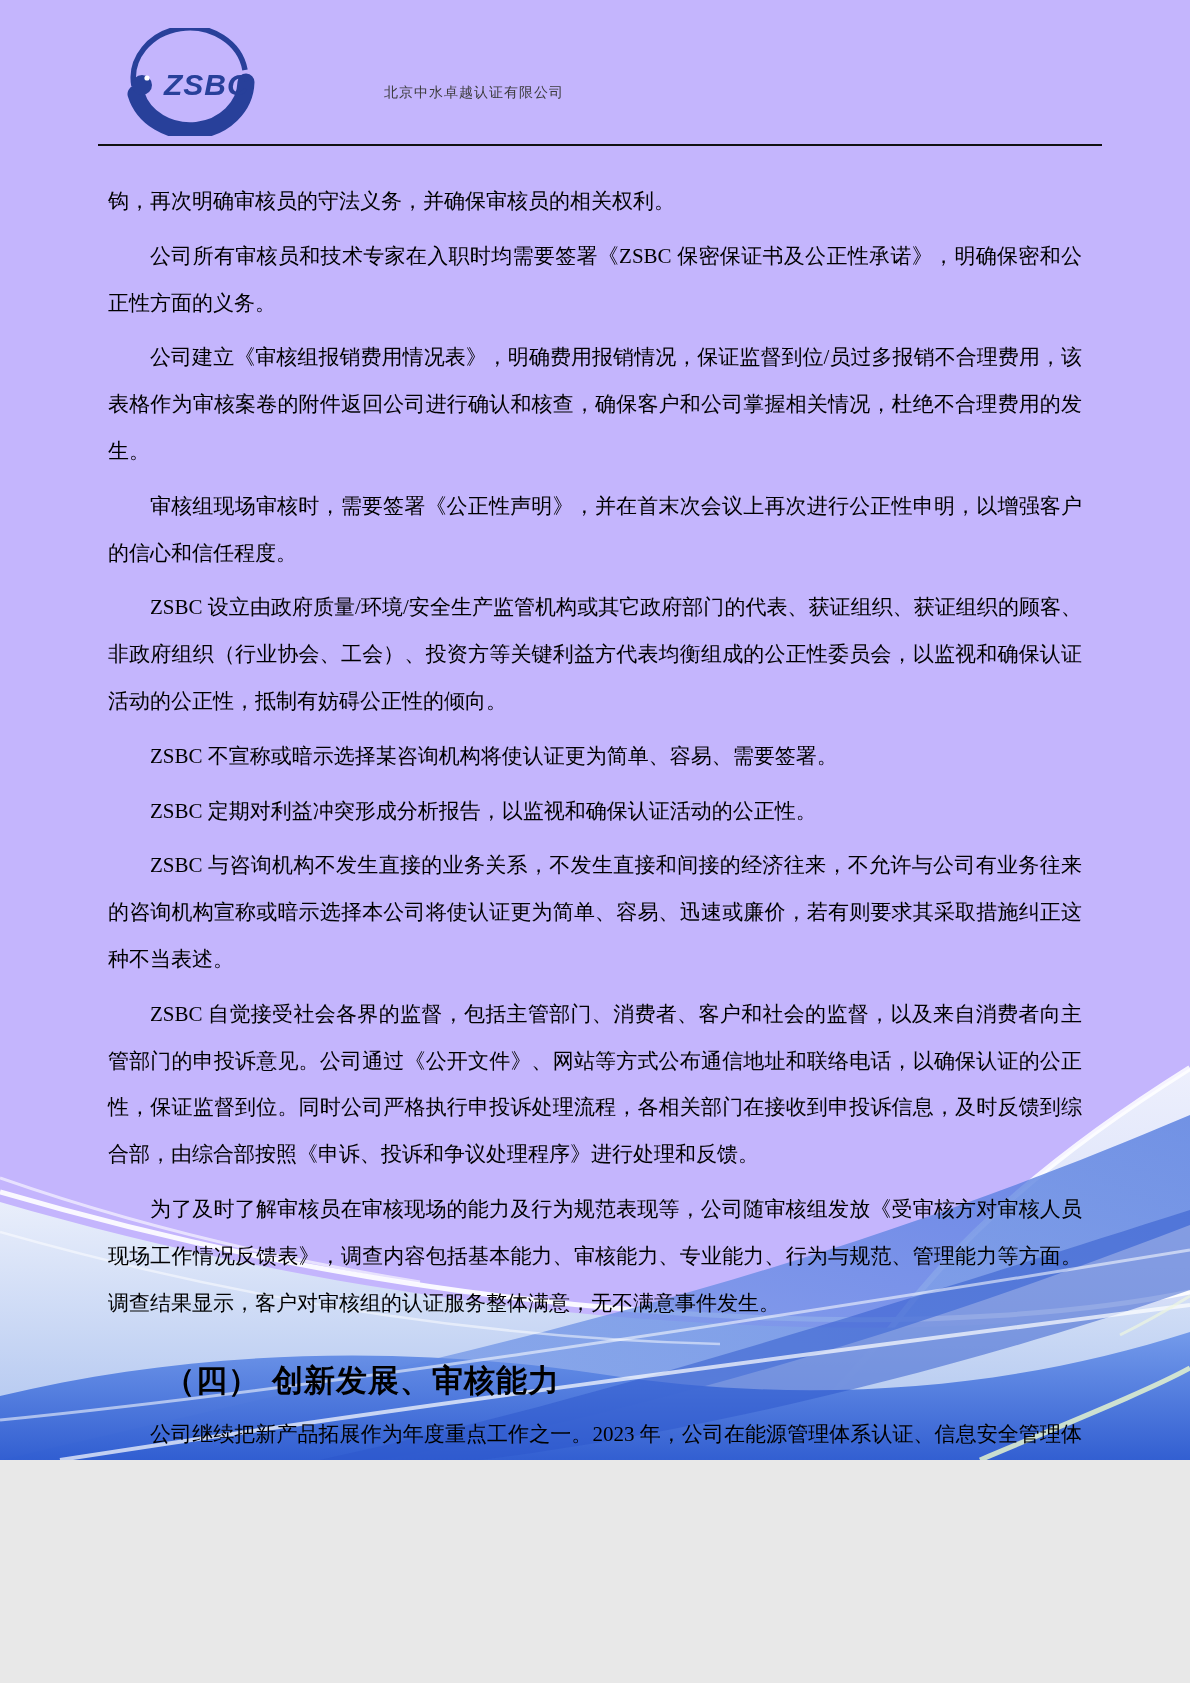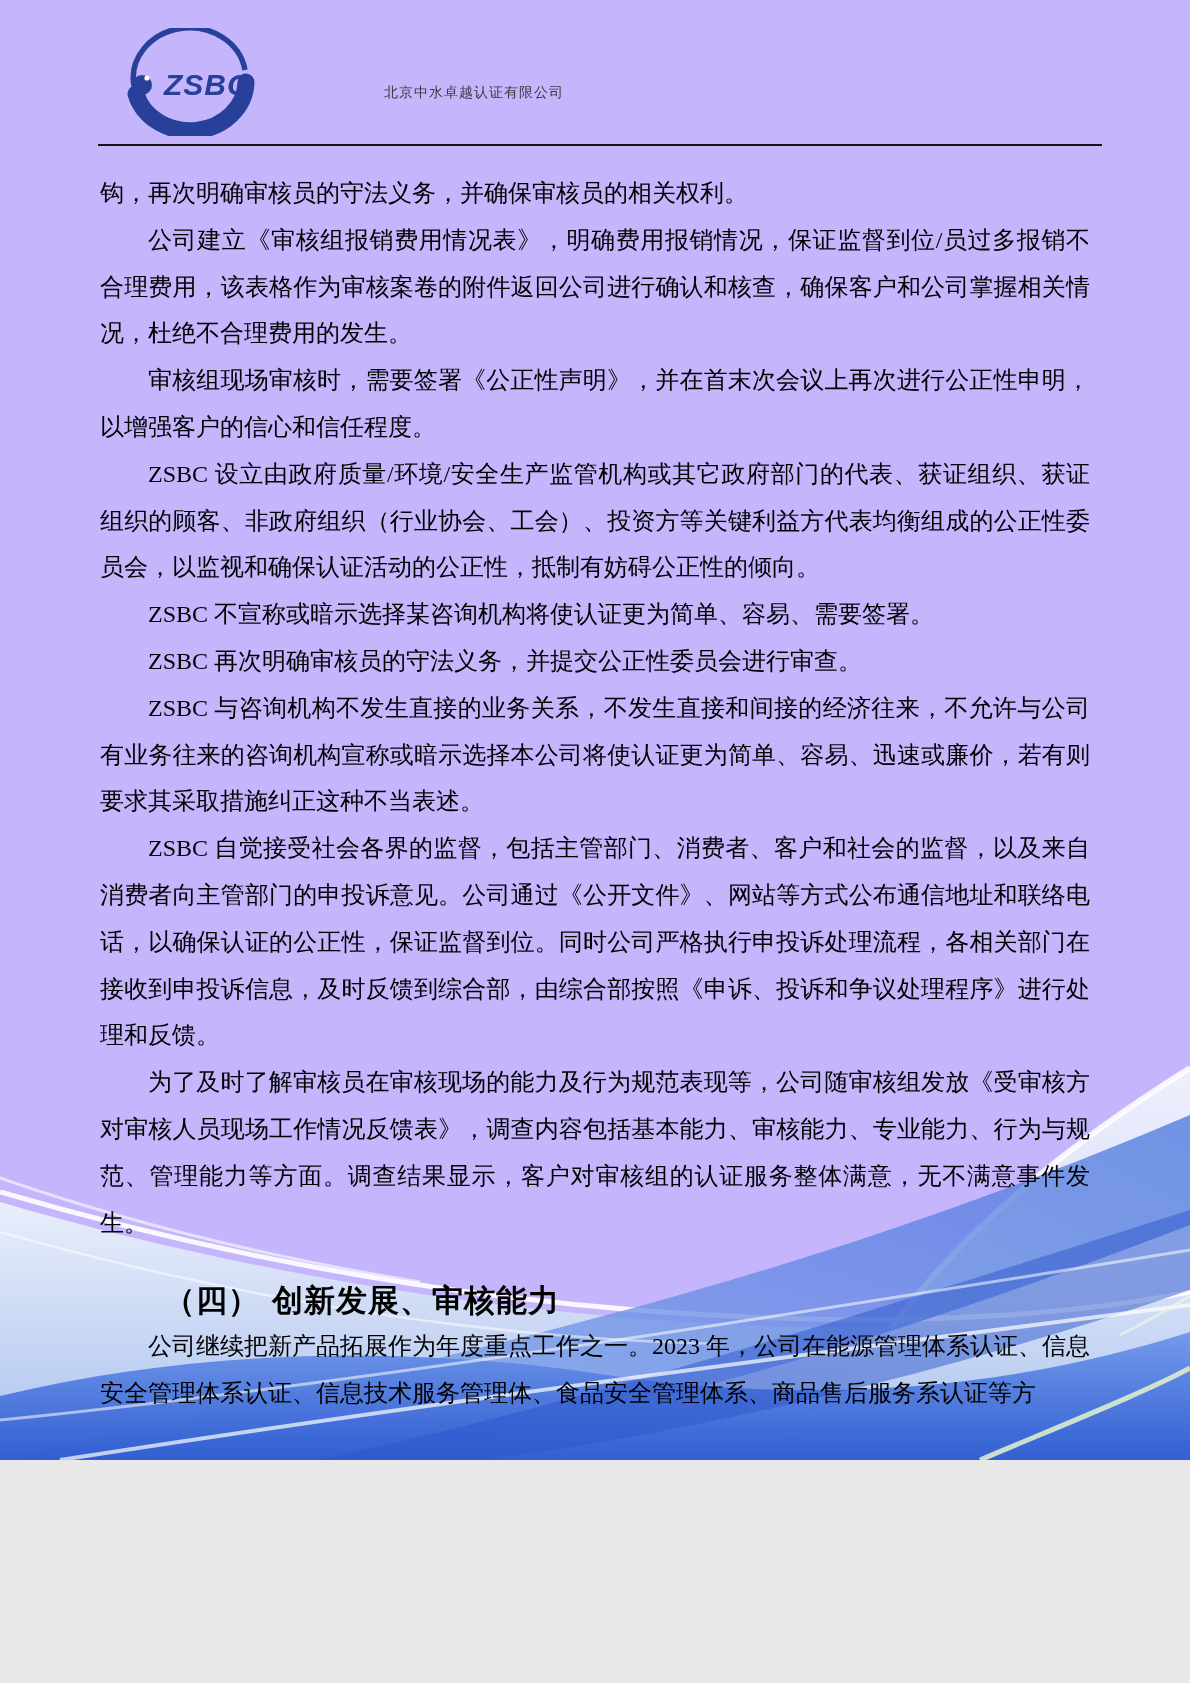--- a/index.html
+++ b/index.html
@@ -19,21 +19,21 @@
   .header-rule {
     position:absolute; left:98px; top:144px; width:1004px; height:2px;
     background:#111;
   }
 
   
   .content {
     position:absolute; left:100px; top:170px; width:990px; z-index:2;
   }
   .content p {
-    margin:0; font-size:24px; line-height:46.8px; color:#000;
+    margin:8px; font-size:21px; line-height:46.8px; color:#000;
     text-align:justify; text-justify:inter-ideograph;
   }
   .content p.indent { text-indent:2em; }
   .section-heading {
     margin:33px 0 0 64px; font-size:31px; font-weight:bold; color:#000;
     line-height:44px; letter-spacing:1px;
   }
   .section-heading .num { margin-right:12px; }
   .after-heading { margin-top:44px; }
 
@@ -105,25 +105,26 @@
       <text x="52" y="67" font-family="Liberation Sans, DejaVu Sans, sans-serif" font-size="30" font-weight="bold" font-style="italic" letter-spacing="1" fill="#28409a">ZSBC</text>
     </svg>
   </div>
 
   <div class="company-name">北京中水卓越认证有限公司</div>
 
   <div class="header-rule"></div>
 
   <div class="content">
     <p>钩，再次明确审核员的守法义务，并确保审核员的相关权利。</p>
+    <p class="indent">公司所有审核员和技术专家在入职时均需要签署《ZSBC 保密保证书及公正性承诺》，明确保密和公正性方面的义务。</p>
     <p class="indent">公司建立《审核组报销费用情况表》，明确费用报销情况，保证监督到位/员过多报销不合理费用，该表格作为审核案卷的附件返回公司进行确认和核查，确保客户和公司掌握相关情况，杜绝不合理费用的发生。</p>
     <p class="indent">审核组现场审核时，需要签署《公正性声明》，并在首末次会议上再次进行公正性申明，以增强客户的信心和信任程度。</p>
     <p class="indent">ZSBC 设立由政府质量/环境/安全生产监管机构或其它政府部门的代表、获证组织、获证组织的顾客、非政府组织（行业协会、工会）、投资方等关键利益方代表均衡组成的公正性委员会，以监视和确保认证活动的公正性，抵制有妨碍公正性的倾向。</p>
     <p class="indent">ZSBC 不宣称或暗示选择某咨询机构将使认证更为简单、容易、需要签署。</p>
-    <p class="indent">ZSBC 再次明确审核员的守法义务，并提交公正性委员会进行审查。</p>
+    <p class="indent">ZSBC 定期对利益冲突形成分析报告，以监视和确保认证活动的公正性。</p>
     <p class="indent">ZSBC 与咨询机构不发生直接的业务关系，不发生直接和间接的经济往来，不允许与公司有业务往来的咨询机构宣称或暗示选择本公司将使认证更为简单、容易、迅速或廉价，若有则要求其采取措施纠正这种不当表述。</p>
     <p class="indent">ZSBC 自觉接受社会各界的监督，包括主管部门、消费者、客户和社会的监督，以及来自消费者向主管部门的申投诉意见。公司通过《公开文件》、网站等方式公布通信地址和联络电话，以确保认证的公正性，保证监督到位。同时公司严格执行申投诉处理流程，各相关部门在接收到申投诉信息，及时反馈到综合部，由综合部按照《申诉、投诉和争议处理程序》进行处理和反馈。</p>
     <p class="indent">为了及时了解审核员在审核现场的能力及行为规范表现等，公司随审核组发放《受审核方对审核人员现场工作情况反馈表》，调查内容包括基本能力、审核能力、专业能力、行为与规范、管理能力等方面。调查结果显示，客户对审核组的认证服务整体满意，无不满意事件发生。</p>
 
     <div class="section-heading">
       <span class="num">（四）</span><span>创新发展、审核能力</span>
     </div>
 
     <p class="indent after-heading">公司继续把新产品拓展作为年度重点工作之一。2023 年，公司在能源管理体系认证、信息安全管理体系认证、信息技术服务管理体、食品安全管理体系、商品售后服务系认证等方</p>
   </div>

